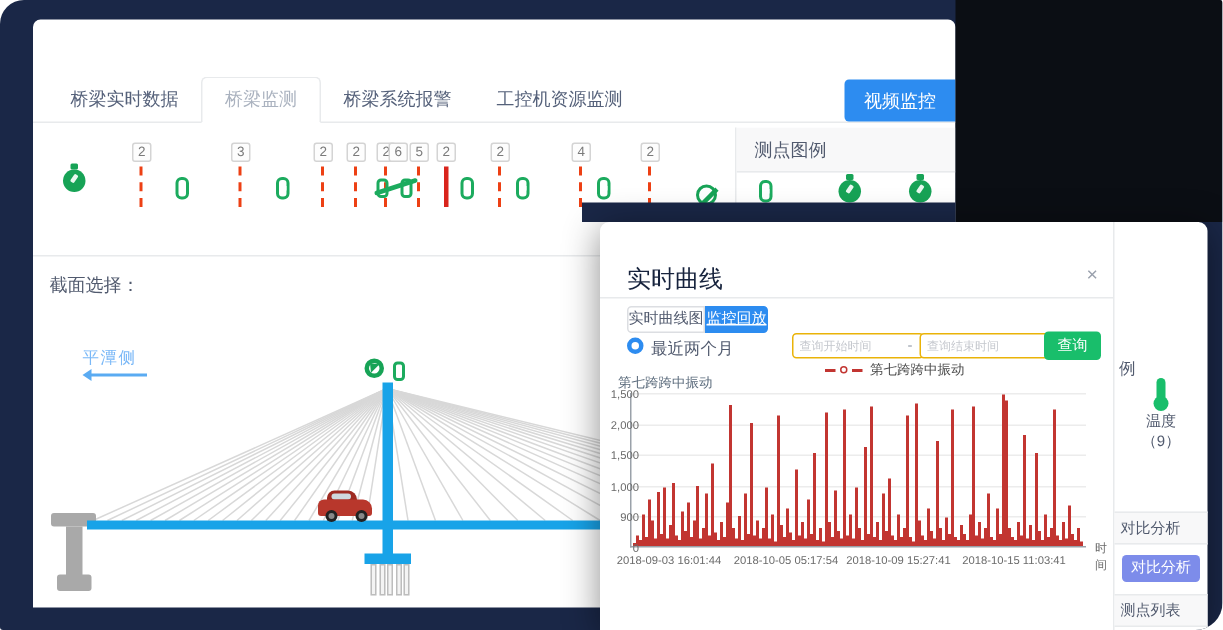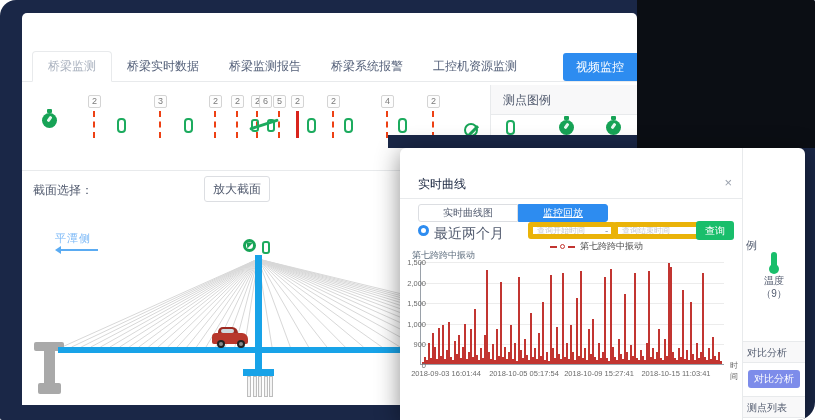--- a/index.html
+++ b/index.html
@@ -66,31 +66,31 @@
   .tt-link { position:absolute; left:240px; top:28px; width:8px; height:13px; border:2px solid #1cab5e; border-radius:3px; }
   .tt-link:before { content:""; position:absolute; left:0.5px; top:3px; width:3px; height:3px; background:#fff; }
 
   
   #blackPanel { position:absolute; left:637px; top:0; width:178px; height:148px; background:#0b0e14; }
   #darkBand { position:absolute; left:388px; top:135px; width:249px; height:13px; background:#1a2747; }
 
   
   #winB { position:absolute; left:400px; top:148px; width:405px; height:272px; background:#fff; border-radius:6px 6px 0 0; box-shadow:0 4px 24px rgba(0,0,0,.45); }
   #modal { position:absolute; left:0; top:0; width:343px; height:100%; border-right:1px solid #e8eaec; }
-  .m-title { position:absolute; left:18px; top:28px; font-size:12px; color:#17233d; }
+  .m-title { position:absolute; left:18px; top:28px; font-size:16px; color:#17233d; }
   .m-close { position:absolute; right:10px; top:27px; font-size:13px; color:#9aa1ad; cursor:pointer; }
   .m-hr { position:absolute; left:0; right:0; top:50px; border-top:1px solid #e8eaec; }
   .m-tabs { position:absolute; left:18px; top:56px; display:flex; }
-  .m-tab { height:18px; line-height:16px; padding:0 24px; font-size:10px; border:1px solid #dcdee2; color:#515a6e; background:#fff; cursor:pointer; }
+  .m-tab { height:18px; line-height:16px; padding:0 0; font-size:10px; border:1px solid #dcdee2; color:#515a6e; background:#fff; cursor:pointer; }
   .m-tab:first-child { border-radius:3px 0 0 3px; }
   .m-tab:last-child { border-radius:0 3px 3px 0;text-decoration:underline; }
   .m-tab.active { background:#2d8cf0; border-color:#2d8cf0; color:#fff; }
   .radio { position:absolute; left:18px; top:77px; width:11px; height:11px; border:3px solid #2d8cf0; border-radius:50%; background:#fff; cursor:pointer; }
-  .radio-label { position:absolute; left:34px; top:77px; font-size:14px; color:#515a6e; }
-  .dt-input { position:absolute; top:74px; width:88px; height:17px; border:5px solid #eab308; border-radius:3px; font-size:8px; color:#657180; padding:0 4px; }
+  .radio-label { position:absolute; left:34px; top:77px; font-size:11px; color:#515a6e; }
+  .dt-input { position:absolute; top:74px; width:88px; height:17px; border:1px solid #eab308; border-radius:3px; font-size:8px; color:#657180; padding:0 4px; }
   .dt-input::placeholder { color:#c5c8ce; }
   .dt-sep { position:absolute; left:205px; top:77px; font-size:10px; color:#9aa1ad; }
   .query-btn { position:absolute; left:296px; top:73px; width:38px; height:19px; background:#19be6b; color:#fff; font-size:10px; text-align:center; line-height:19px; border-radius:3px; cursor:pointer; }
   .c-legend { position:absolute; left:150px; top:92px; display:flex; align-items:center; gap:3px; }
   .c-legend .seg { width:7px; height:2px; background:#c23531; }
   .c-legend .dot { width:5px; height:5px; border:1.5px solid #c23531; border-radius:50%; }
   .c-legend .txt { font-size:9px; color:#4a4a4a; margin-left:2px; }
   .c-ylabel { position:absolute; left:12px; top:101px; font-size:9px; color:#5b6b7c; }
   #plot { position:absolute; left:20px; top:114px; width:304px; height:103px; border-left:1px solid #9aa1a9; border-bottom:1px solid #9aa1a9; }
   .gridline { position:absolute; left:0; right:0; height:0; border-top:1px solid #ececec; }
@@ -109,23 +109,22 @@
   .s-strip { position:absolute; left:0; width:62px; height:22px; line-height:21px; background:#f8f8f9; border-top:1px solid #e8eaec; border-bottom:1px solid #e8eaec; font-size:10px; color:#515a6e; padding-left:4px; white-space:nowrap; overflow:hidden; }
   .cmp-btn { position:absolute; left:5px; top:222px; width:52px; height:18px; background:#7d8cea; border-radius:3px; color:#fff; font-size:10px; text-align:center; line-height:18px; cursor:pointer; }
 </style>
 </head>
 <body>
 
 <div id="stage">
 
   <div id="winA">
     <div class="tabbar" id="mainTabs">
+        <div class="tab">桥梁实时数据</div>
         <div class="tab active">桥梁监测</div>
-        <div class="tab">桥梁实时数据</div>
-        <div class="tab">桥梁监测报告</div>
         <div class="tab">桥梁系统报警</div>
         <div class="tab">工控机资源监测</div>
       </div>
     <div class="video-btn">视频监控</div>
 
     <div id="sensorRow">
         <div class="gauge-icn" style="left: 20px; top: 20px;"></div>
         <div class="badge" style="left: 66px;">2</div>
         <div class="dline" style="left: 71px;"></div>
         <div class="link-icn" style="left: 95px; top: 25px;"></div>
@@ -164,21 +163,20 @@
       <div class="hd">测点图例</div>
       <div id="legendIcons">
           <div class="link-icn" style="left: 15px; top: 5px;"></div>
           <div class="gauge-icn" style="left: 68px; top: 5px;"></div>
           <div class="gauge-icn" style="left: 115px; top: 5px;"></div>
         </div>
     </div>
 
     <div class="hr1"></div>
     <div class="ctl-label">截面选择：</div>
-    <div class="zoom-btn">放大截面</div>
 
     <div id="bridge">
       <svg id="cables" width="615" height="192" style="position:absolute;left:0;top:0">
           <line x1="236" y1="46" x2="40" y2="134" stroke="#d8d8d8" stroke-width="1"></line>
           <line x1="236" y1="46" x2="250" y2="134" stroke="#d8d8d8" stroke-width="1"></line>
           <line x1="236" y1="46" x2="49.6" y2="134" stroke="#d8d8d8" stroke-width="1"></line>
           <line x1="236" y1="46" x2="268.3" y2="134" stroke="#d8d8d8" stroke-width="1"></line>
           <line x1="236" y1="46" x2="59.2" y2="134" stroke="#d8d8d8" stroke-width="1"></line>
           <line x1="236" y1="46" x2="286.6" y2="134" stroke="#d8d8d8" stroke-width="1"></line>
           <line x1="236" y1="46" x2="68.8" y2="134" stroke="#d8d8d8" stroke-width="1"></line>

